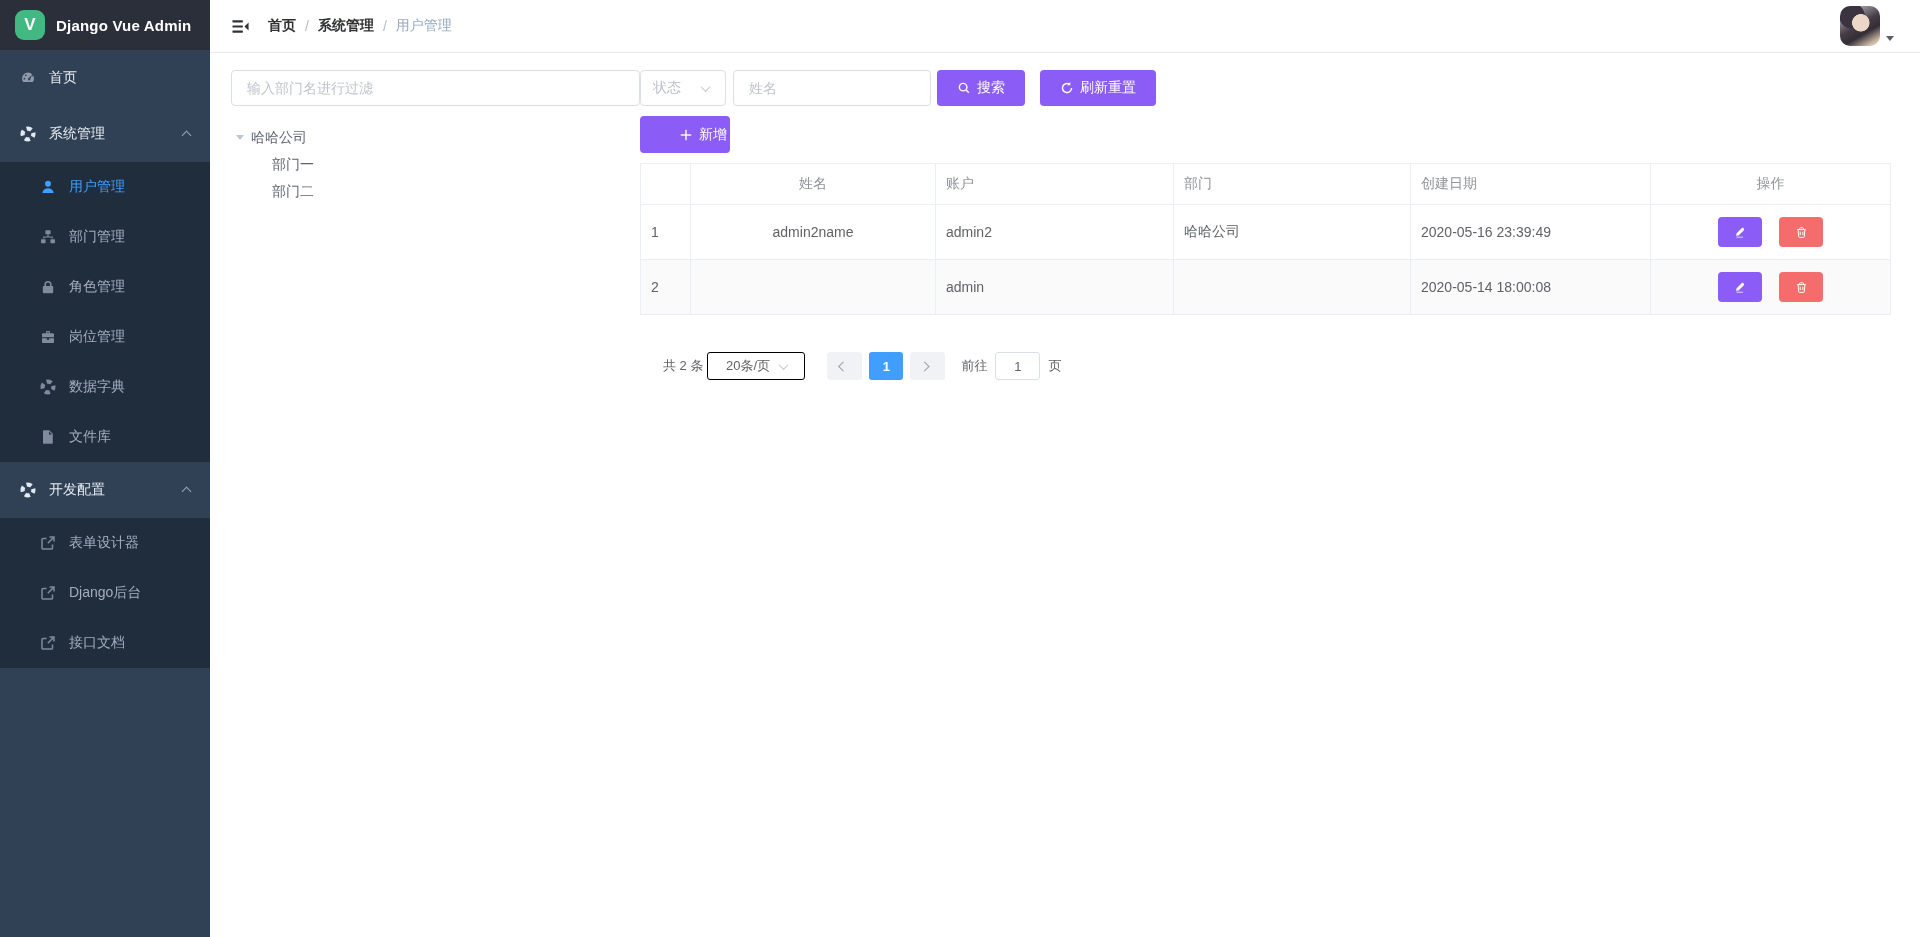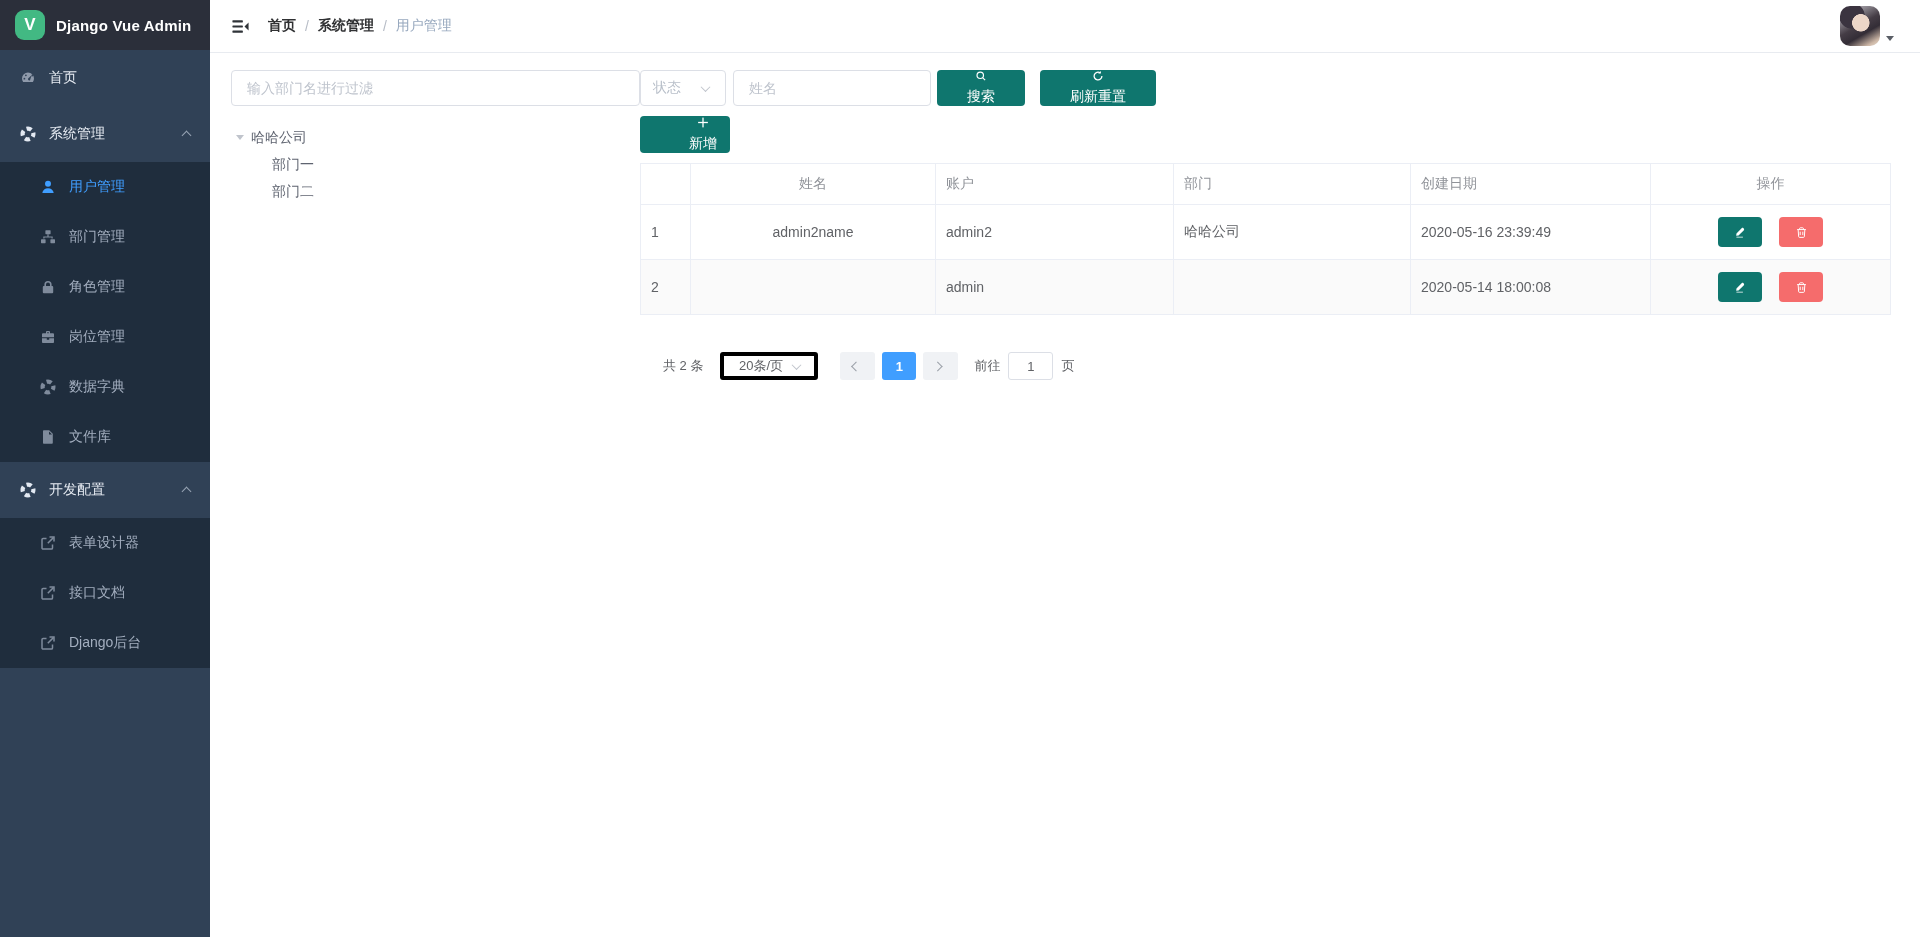--- a/index.html
+++ b/index.html
@@ -64,41 +64,41 @@
   .el-select { height:36px; border:1px solid #dcdfe6; border-radius:4px; background:#fff; cursor:pointer;
                display:flex; align-items:center; justify-content:space-between; padding:0 16px 0 12px; }
   .sel-placeholder { color:#b8bfc9; font-size:14px; }
   .chev-down { width:7px; height:7px; border-right:1.4px solid #c0c4cc; border-bottom:1.4px solid #c0c4cc;
                transform:rotate(45deg) translate(-1px,-1px); }
   .status-select { width:86px; margin-right:7px; }
   .name-input { width:198px; margin-right:6px; }
   .btn { border:none; border-radius:4px; color:#fff; font-size:14px; cursor:pointer;
          display:inline-flex; align-items:center; justify-content:center; gap:6px;
          font-family:"Liberation Sans","DejaVu Sans",sans-serif; }
-  .btn-blue { background:#0f766e;flex-direction:column; }
+  .btn-blue { background:#8b5cf6; }
   .btn-red { background:#F56C6C; }
   .btn-search { width:88px; height:36px; margin-right:15px; }
   .btn-reset { width:116px; height:36px; }
   .btn-add { width:90px; height:37px; margin-top:10px;padding-left:36px; }
   .btn svg { width:14px; height:14px; }
   
   .user-table { margin-top:10px; border-collapse:collapse; table-layout:fixed; width:1250px; }
   .user-table th, .user-table td { border:1px solid #ebeef5; font-weight:normal; font-size:14px; overflow:hidden; white-space:nowrap; }
   .user-table th { height:41px; color:#909399; text-align:left; padding:0 10px; }
   .user-table td { height:55px; color:#606266; padding:0 10px; }
   .col-center { text-align:center !important; }
   .row-striped td { background:#fafafa; }
   .action-cell { text-align:center; }
   .btn-mini { width:44px; height:30px; }
   .btn-mini + .btn-mini { margin-left:14px; }
   .btn-mini svg { width:13px; height:13px; }
   
   .pagination { display:flex; align-items:center; margin:37px 0 0 23px; font-size:13px; color:#606266; }
-  .pg-total { margin-right:17px; }
-  .pg-size-select { width:98px; height:28px; border:4px solid #000000; border-radius:3px; background:#fff; cursor:pointer;
+  .pg-total { margin-right:4px; }
+  .pg-size-select { width:98px; height:28px; border:1px solid #000000; border-radius:3px; background:#fff; cursor:pointer;
                     display:flex; align-items:center; justify-content:center; gap:10px; font-size:13px; color:#606266; }
   .pg-btn { width:35px; height:28px; background:#f0f2f5; border:none; border-radius:3px; cursor:pointer;
             display:inline-flex; align-items:center; justify-content:center; }
   .pg-prev { margin-left:22px; }
   .pg-next { margin-left:7px; }
   .chev-left { width:7px; height:7px; border-left:1.6px solid #9ba0a8; border-bottom:1.6px solid #9ba0a8; transform:rotate(45deg) translate(-1px,1px); }
   .chev-right { width:7px; height:7px; border-right:1.6px solid #9ba0a8; border-top:1.6px solid #9ba0a8; transform:rotate(45deg) translate(-2px,2px); }
   .pg-page { width:34px; height:28px; margin-left:7px; background:#409EFF; color:#fff; border:none; border-radius:3px;
              font-weight:bold; font-size:13px; cursor:pointer; }
   .pg-goto-label { margin-left:16px; }
@@ -212,31 +212,31 @@
       <span>表单设计器</span>
     </div>
     <div class="menu-item mi-sub">
       <span class="mi-icon">
         <svg viewBox="0 0 16 16" fill="none" stroke="currentColor" stroke-width="1.5">
             <path d="M12.5 9.5v3.4c0 .6-.5 1.1-1.1 1.1H3.1c-.6 0-1.1-.5-1.1-1.1V4.6c0-.6.5-1.1 1.1-1.1h3.4"></path>
             <path d="M9.5 2h4.5v4.5"></path>
             <path d="M13.6 2.4 7.8 8.2"></path>
           </svg>
       </span>
-      <span>接口文档</span>
+      <span>Django后台</span>
     </div>
     <div class="menu-item mi-sub">
       <span class="mi-icon">
         <svg viewBox="0 0 16 16" fill="none" stroke="currentColor" stroke-width="1.5">
             <path d="M12.5 9.5v3.4c0 .6-.5 1.1-1.1 1.1H3.1c-.6 0-1.1-.5-1.1-1.1V4.6c0-.6.5-1.1 1.1-1.1h3.4"></path>
             <path d="M9.5 2h4.5v4.5"></path>
             <path d="M13.6 2.4 7.8 8.2"></path>
           </svg>
       </span>
-      <span>Django后台</span>
+      <span>接口文档</span>
     </div>
   </nav>
 </aside>
 
 <div class="main">
 
   <header class="navbar">
     <span class="hamburger">
       <svg viewBox="0 0 20 20" fill="currentColor">
           <rect x="1.5" y="3.5" width="11" height="2.2" rx=".5"></rect>

